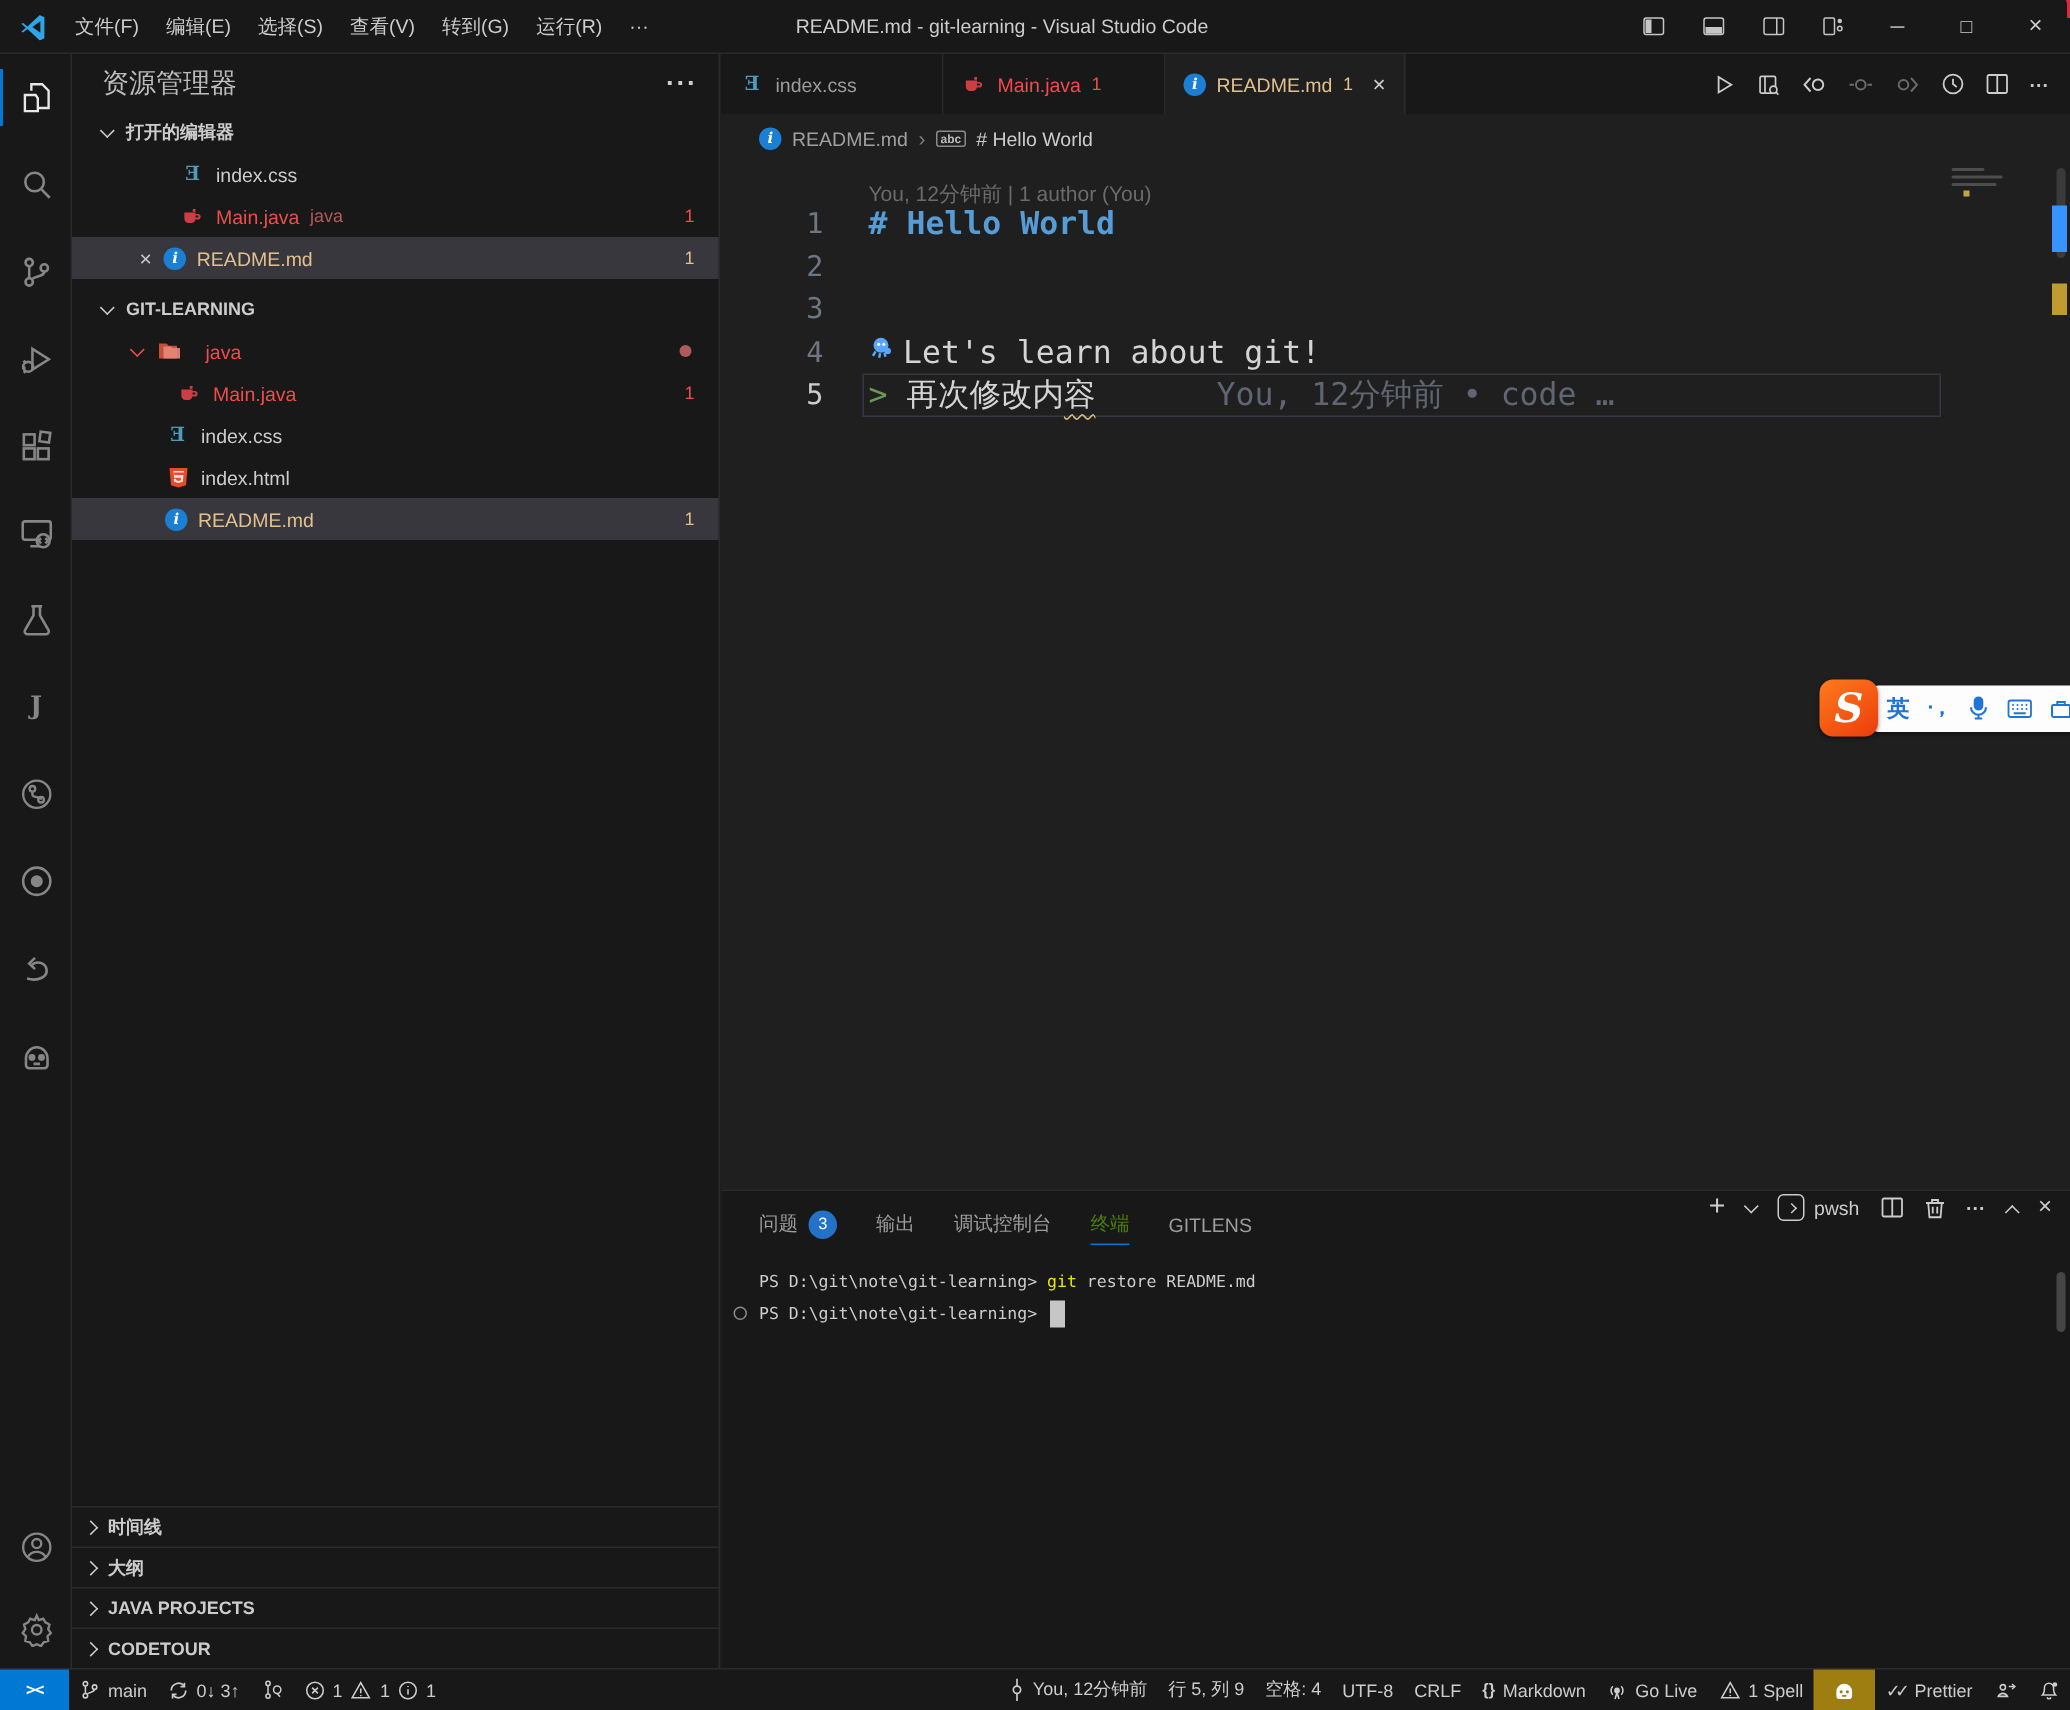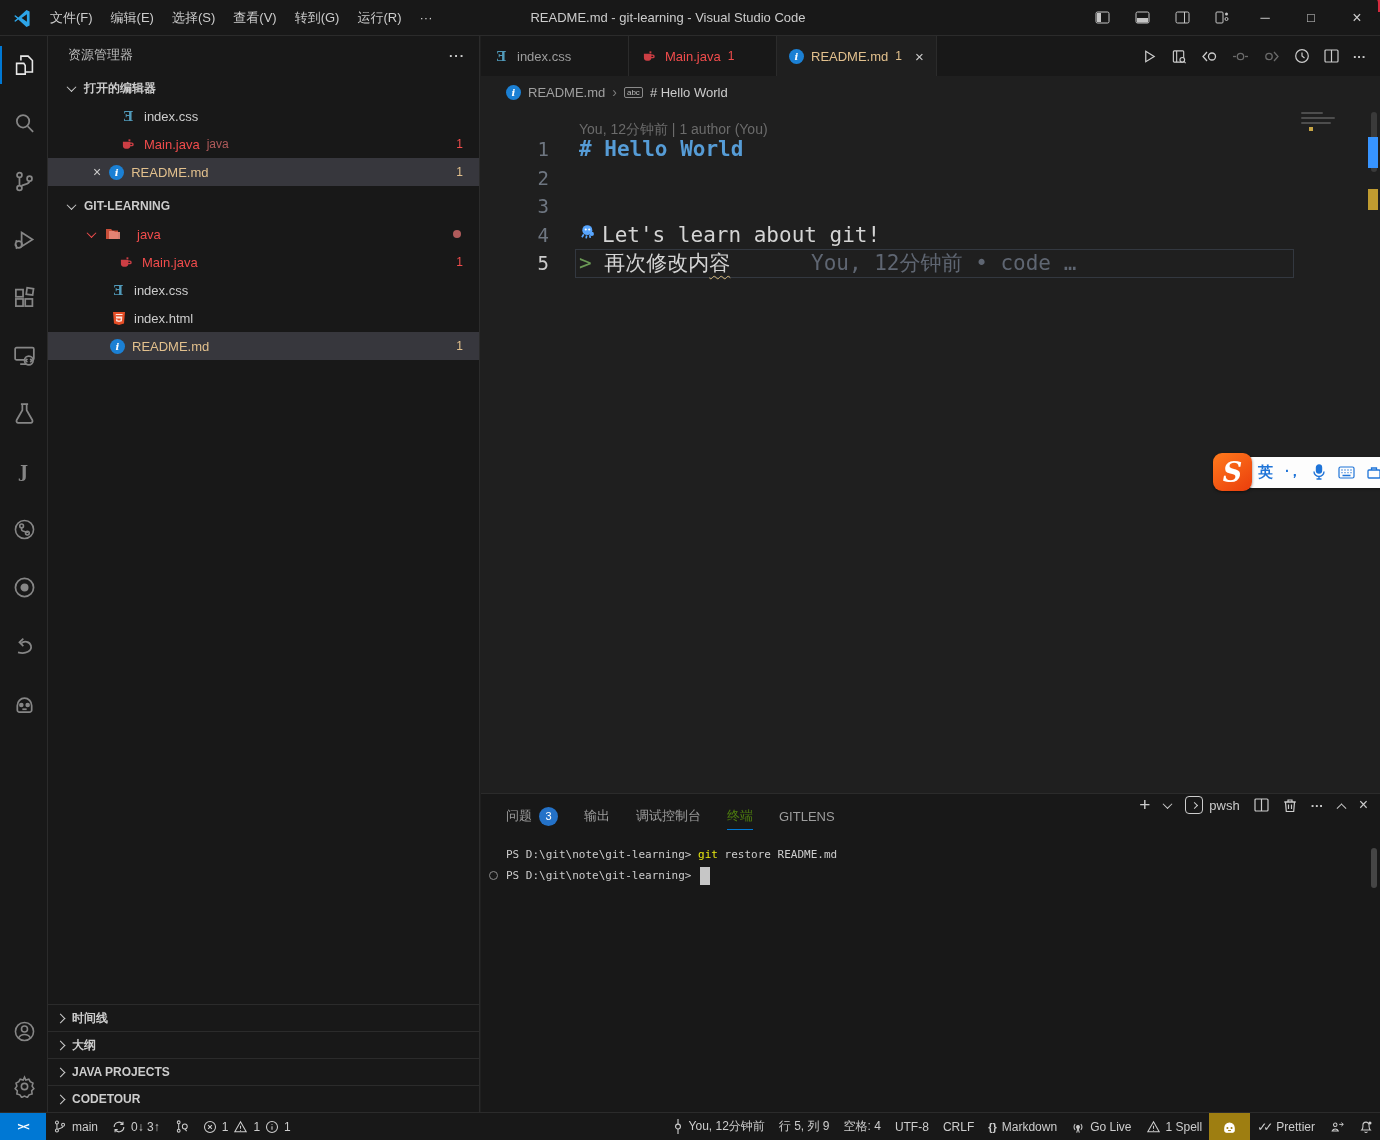--- a/index.html
+++ b/index.html
@@ -24,21 +24,21 @@
 
   
   .activitybar{position:absolute;top:36px;bottom:28px;left:0;width:48px;background:#181818;border-right:1px solid #2b2b2b;display:flex;flex-direction:column;z-index:20}
   .ab-item{width:48px;height:58px;display:flex;align-items:center;justify-content:center;color:#868686;position:relative}
   .ab-item.active{color:#e7e7e7}
   .ab-item.active::before{content:"";position:absolute;left:0;top:10px;bottom:10px;width:2px;background:#0078d4}
   .ab-bottom{margin-top:auto}
 
   
   .sidebar{position:absolute;top:36px;bottom:28px;left:48px;width:432px;background:#181818;border-right:1px solid #2b2b2b;z-index:10}
-  .sb-header{height:38px;display:flex;align-items:center;padding:0 14px 0 20px;color:#bbb;font-size:13px}
+  .sb-header{height:38px;display:flex;align-items:center;padding:0 14px 0 20px;color:#bbb;font-size:18px}
   .sb-header .more{margin-left:auto;letter-spacing:1px;color:#cfcfcf;font-weight:bold}
   .row{height:28px;display:flex;align-items:center;position:relative;color:#ccc;cursor:pointer;white-space:nowrap}
   .row .badge{position:absolute;right:16px;font-size:12px}
   .row.sel{background:#37373d}
   .sec-label{font-weight:bold;color:#ccc;font-size:12px}
   .ficon{width:17px;height:17px;display:inline-flex;align-items:center;justify-content:center;margin-right:7px;flex:none;font-weight:bold}
   .css-i{color:#519aba;font-size:13px;font-family:"DejaVu Serif",serif;font-weight:bold}
   .info-i{background:#1b80d4;color:#fff;border-radius:50%;width:15px;height:15px;font-size:10px;font-family:"DejaVu Serif",serif;font-style:italic}
   .red{color:#f14c4c}.mod{color:#e2c08d}
   .dim-detail{color:#b05b5b;margin-left:7px;font-size:12px}
@@ -50,21 +50,21 @@
   .editorarea{position:absolute;top:36px;left:481px;right:0;height:757px;background:#1f1f1f}
   .tabbar{height:40px;background:#181818;display:flex;align-items:stretch}
   .tab{display:flex;align-items:center;padding:0 12px;border-right:1px solid #2b2b2b;gap:7px;font-size:13px;color:#9d9d9d;background:#181818;min-width:148px}
   .tab.active{background:#1f1f1f;color:#e2c08d}
   .tab .cnt{font-size:12px}
   .tab-close{margin-left:6px;color:#ccc;font-size:15px}
   .ed-actions{margin-left:auto;display:flex;align-items:center;gap:14px;padding-right:14px;color:#ccc}
   .ed-actions .dimmed{color:#6a6a6a}
   .breadcrumb{height:32px;display:flex;align-items:center;gap:7px;padding-left:25px;color:#a0a0a0;font-size:13px}
   .bc-sep{color:#7d7d7d;font-size:14px}
-  .abc-box{border:1px solid #8a8a8a;border-radius:2px;font-size:8px;padding:0 2px;color:#bdbdbd;font-weight:normal}
+  .abc-box{border:1px solid #8a8a8a;border-radius:2px;font-size:8px;padding:0 2px;color:#bdbdbd;font-weight:bold}
 
   .ed-content{position:absolute;top:72px;left:0;right:0;bottom:0;font-family:"DejaVu Sans Mono",monospace;font-size:21px;line-height:28.6px}
   .blame-head{position:absolute;top:7px;left:98px;font-family:"Liberation Sans",sans-serif;font-size:14px;color:#6b6b6b}
   .lines{position:absolute;top:27px;left:0;right:0}
   .eline{position:relative;height:28.6px;display:flex;align-items:center}
   .gut{position:absolute;left:0;width:68px;text-align:right;color:#6e7681;font-size:19px}
   .gut.cur{color:#ccc}
   .ltext{position:absolute;left:98px;white-space:pre}
   .h1{color:#569cd6;font-weight:bold}
   .qmark{color:#6a9955}

